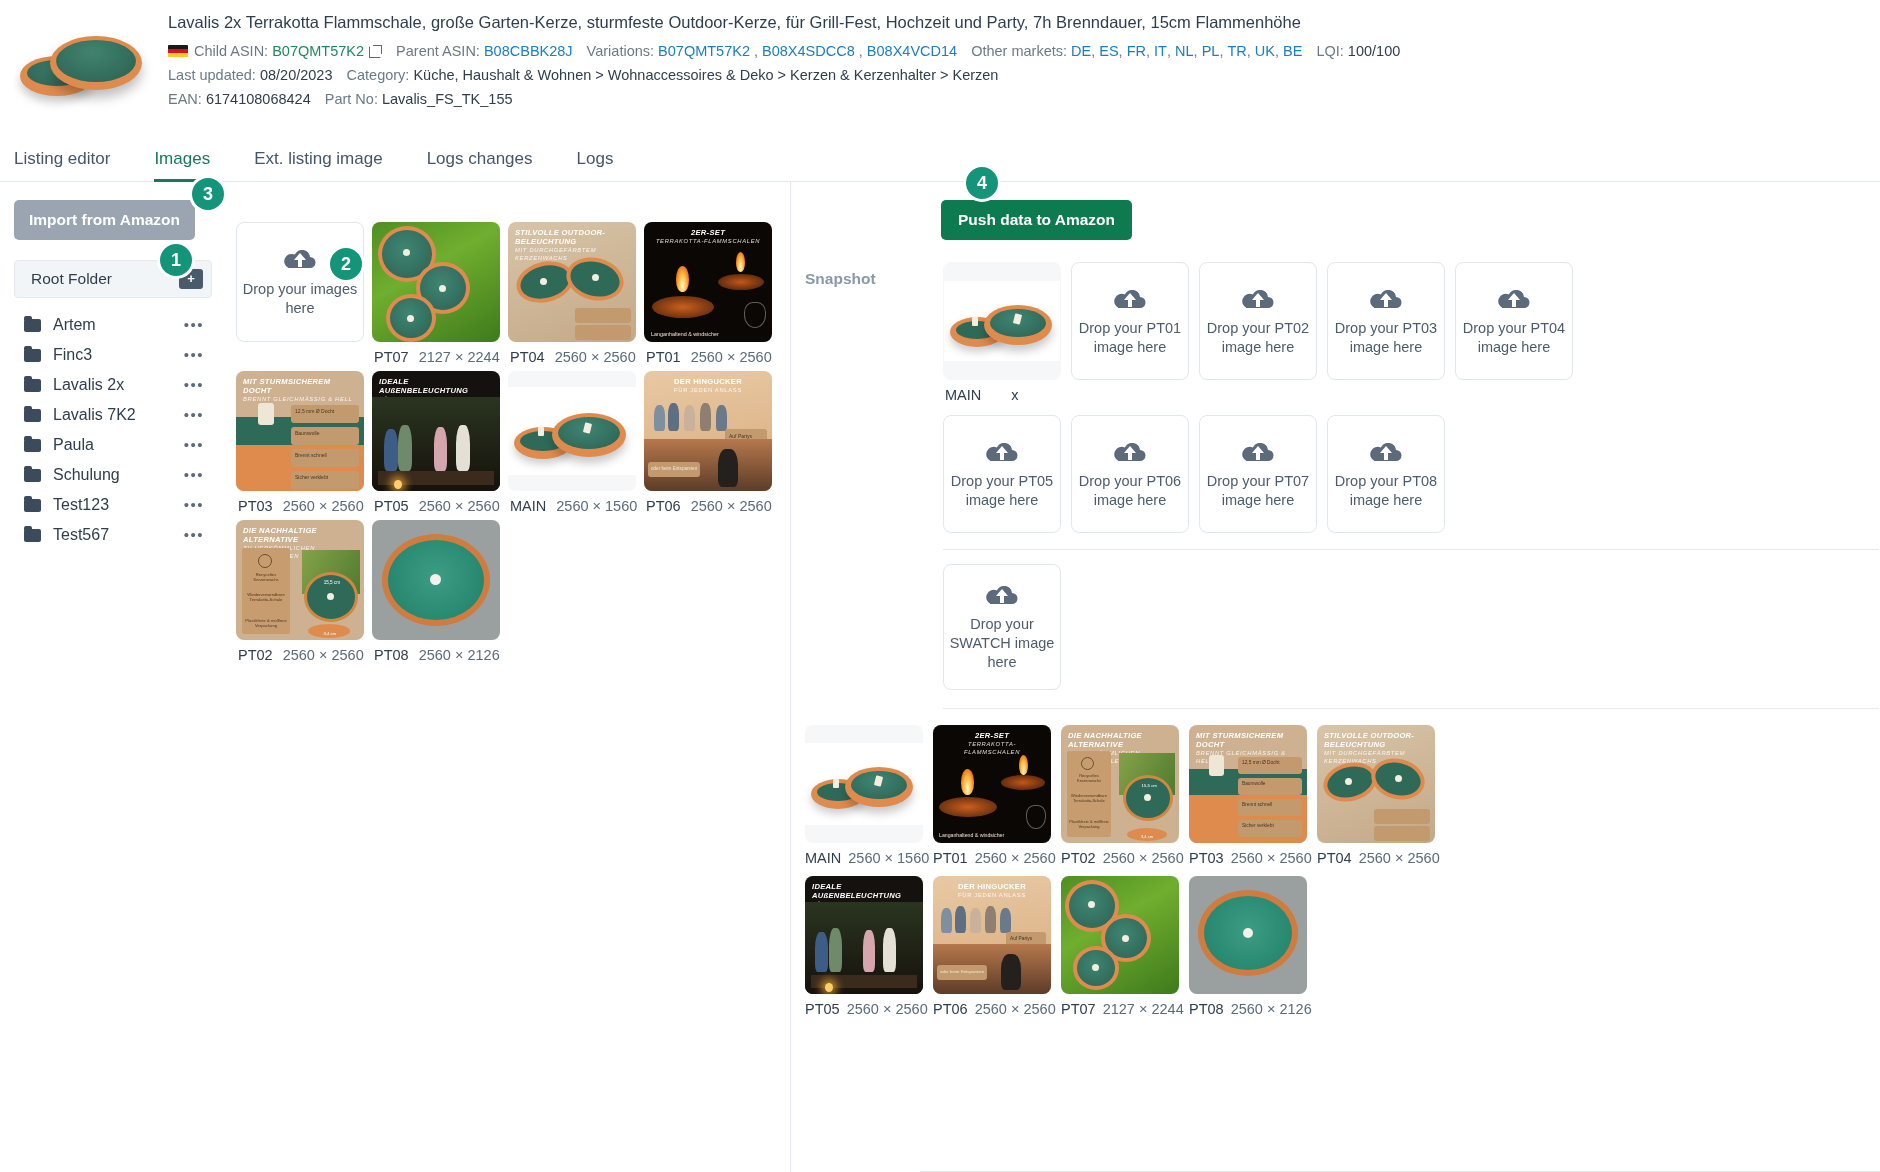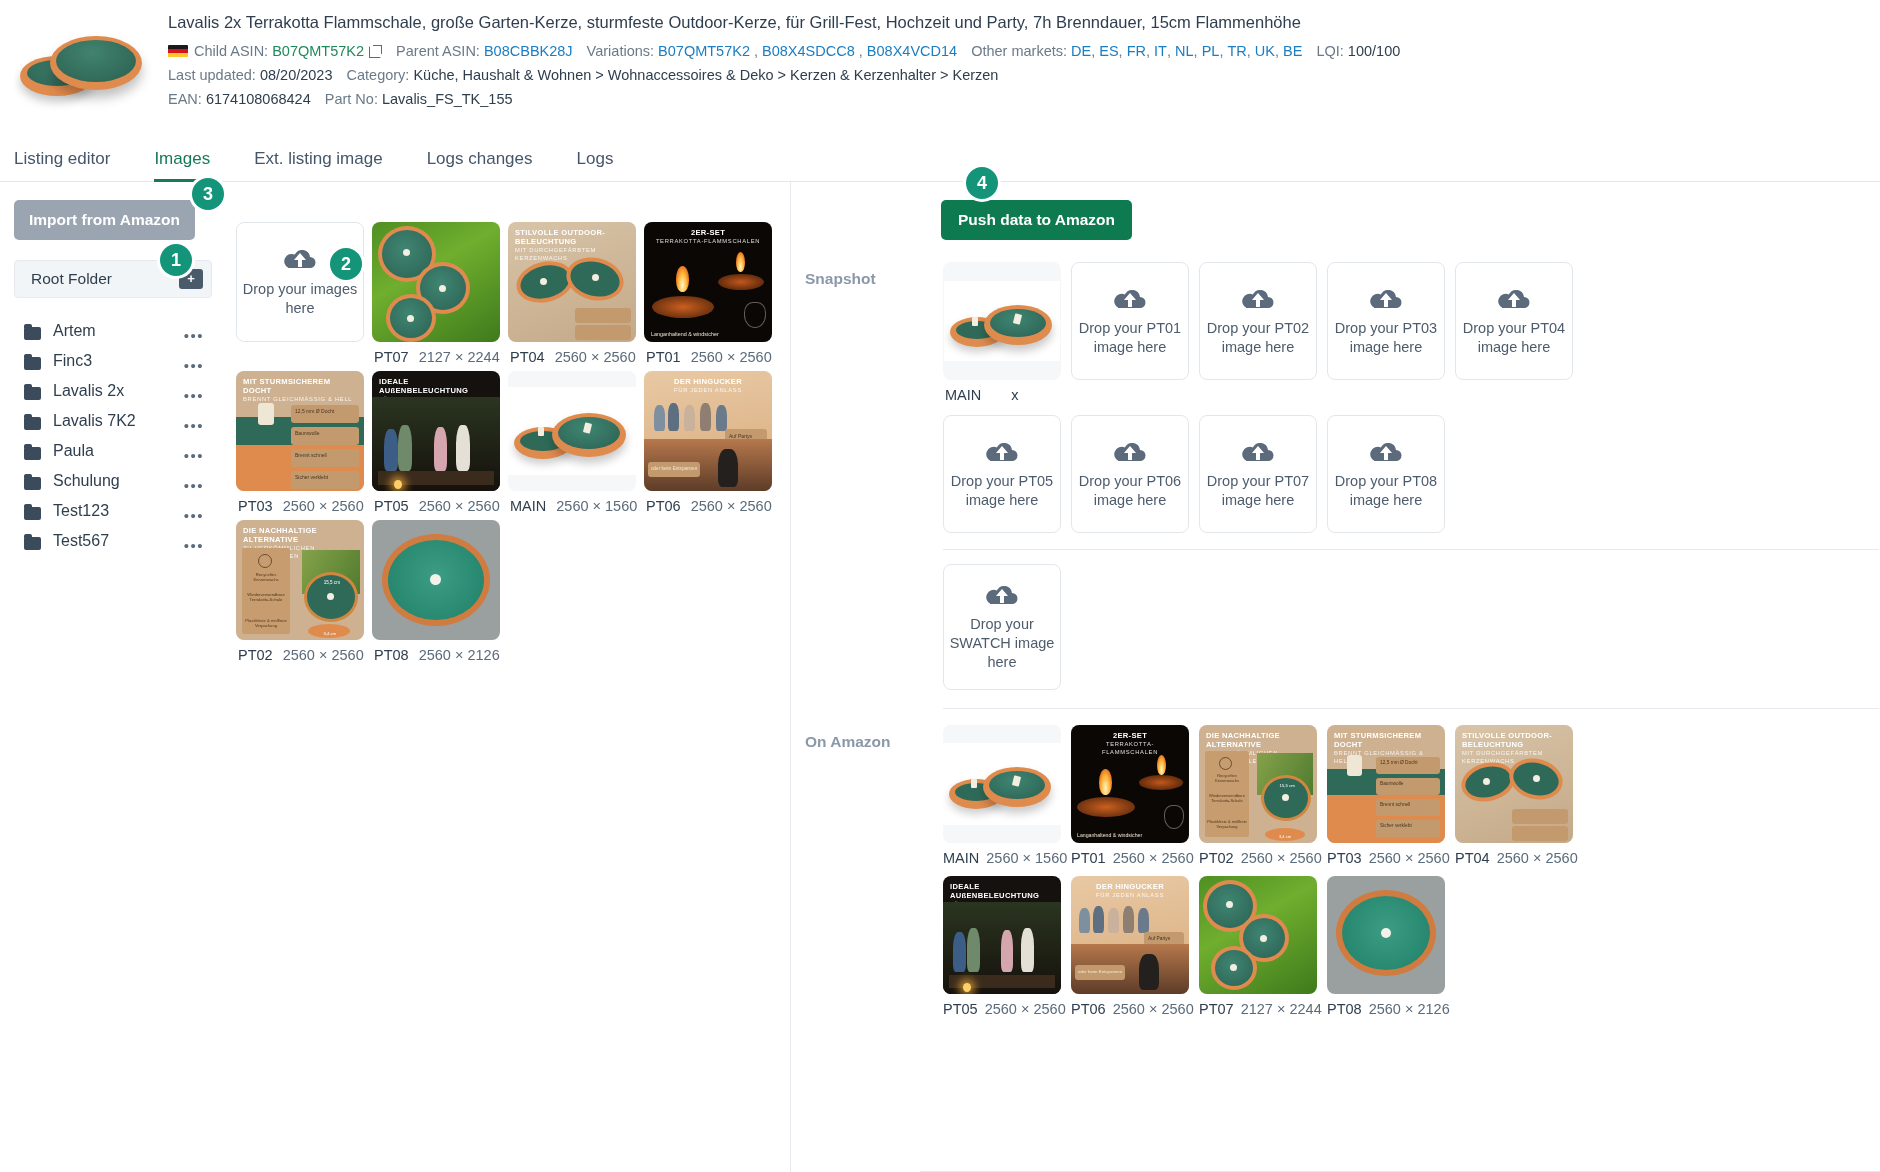--- a/index.html
+++ b/index.html
@@ -95,21 +95,21 @@
   }
   .root-folder span { font-size: 15.5px; color: #2f3e4e; }
   .addfolder {
     width: 24px; height: 20px; background: #495a6b; border-radius: 3px;
     position: relative; cursor: pointer;
   }
   .addfolder::before { content: ""; position: absolute; left: 3px; top: 2px; width: 8px; height: 3px; background: #495a6b; border-radius: 1px 1px 0 0; }
   .addfolder::after { content: "+"; position: absolute; inset: 0; color: #fff; font-size: 13px; line-height: 20px; text-align: center; font-weight: bold; }
 
   .folder-list { margin-top: 12px; }
-  .folder-item { display: flex; align-items: flex-end; height: 30px; padding: 0 8px 0 10px; cursor: pointer; }
+  .folder-item { display: flex; align-items: center; height: 30px; padding: 0 8px 0 10px; cursor: pointer; }
   .fi-icon { width: 17px; height: 13px; background: #3c4b5c; border-radius: 2px; margin-right: 12px; position: relative; flex: 0 0 17px; }
   .fi-icon::before { content: ""; position: absolute; left: 0; top: -3px; width: 8px; height: 4px; background: #3c4b5c; border-radius: 2px 2px 0 0; }
   .fi-label { flex: 1; font-size: 16px; color: #2f3e4e; }
   .dots { color: #5b6b7b; font-size: 15px; letter-spacing: 1.5px; line-height: 8px; }
 
   
   .grid { display: flex; flex-wrap: wrap; gap: 6px 8px; width: 540px; }
   .cell { width: 128px; }
   .thumb {
     width: 128px; height: 120px; border-radius: 8px; background: #f5f7f9;
@@ -133,21 +133,21 @@
   .a-grass { background: linear-gradient(150deg,#4f8f23,#6fae2e 40%,#3f7a1c); }
   .a-beige { background: linear-gradient(160deg,#d8c4a8,#c4a988); }
   .a-dark  { background: #0b0705; }
   .a-night { background: #14110e; }
   .a-sand  { background: linear-gradient(170deg,#e8c9a4,#d9ab7d); }
   .a-stone { background: #9aa0a0; }
   .a-card  { background: #cdb191; }
   .a-hdr { position: absolute; left: 0; right: 0; top: 0; padding: 6px 7px 4px; }
   .a-hdr .t1 { font-size: 7.6px; font-weight: bold; letter-spacing: .3px; line-height: 9px; }
   .a-hdr .t2 { font-size: 5.8px; letter-spacing: .7px; line-height: 8px; opacity: .85; }
-  .w-text { color: #fff; }
+  .w-text { color: #fff; font-style: italic; }
   .d-text { color: #5d4733; }
   .disk { position: absolute; border-radius: 50%; }
   .flame { position: absolute; width: 13px; height: 26px; border-radius: 50% 50% 45% 45%; background: radial-gradient(ellipse at 50% 75%, #fff7c2, #ffb43a 45%, #e0641a 80%, rgba(224,100,26,0)); }
   .ppl { position: absolute; border-radius: 40% 40% 20% 20%; }
   .infobar { position: absolute; right: 5px; background: #c29a6e; border-radius: 3px; height: 15px; width: 56px; }
 
   
   .section { display: flex; padding: 0 12px 0 14px; }
   .sec-label { width: 138px; flex: 0 0 138px; font-size: 15.5px; font-weight: bold; color: #8a99a8; padding-top: 8px; }
   .sec-body { flex: 1; }
@@ -594,21 +594,20 @@
               </svg>
             <div class="dz-text">Drop your SWATCH image here</div>
           </div>
         </div>
 
         <div class="hr" style="margin:18px 0 0 0;"></div>
       </div>
     </div>
 
     <div class="section" style="margin-top:16px;">
-      <div class="sec-label">On Amazon</div>
       <div class="sec-body">
 
         <div class="amz-row">
 
           <div class="amz-cell">
             <div class="amz-thumb">
               <div class="art" style="background:#f5f7f9;"></div>
               <div class="art white" style="top:18px;bottom:18px;"></div>
               <div class="disk" style="width:54px;height:30px;left:6px;top:54px;background:#e08b4e;box-shadow:0 5px 8px rgba(0,0,0,.2);"></div>
               <div class="disk" style="width:42px;height:18px;left:12px;top:58px;background:#2f6a58;"></div>

